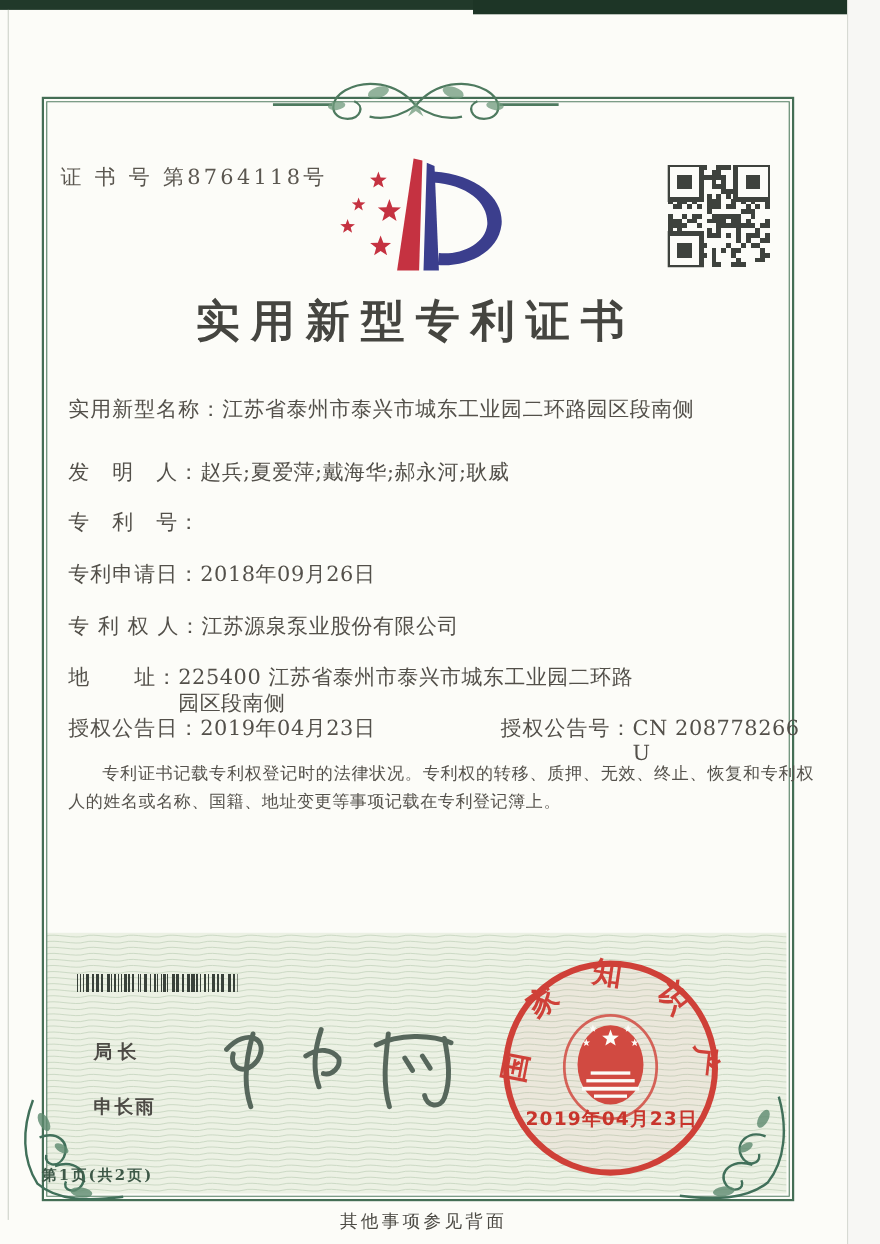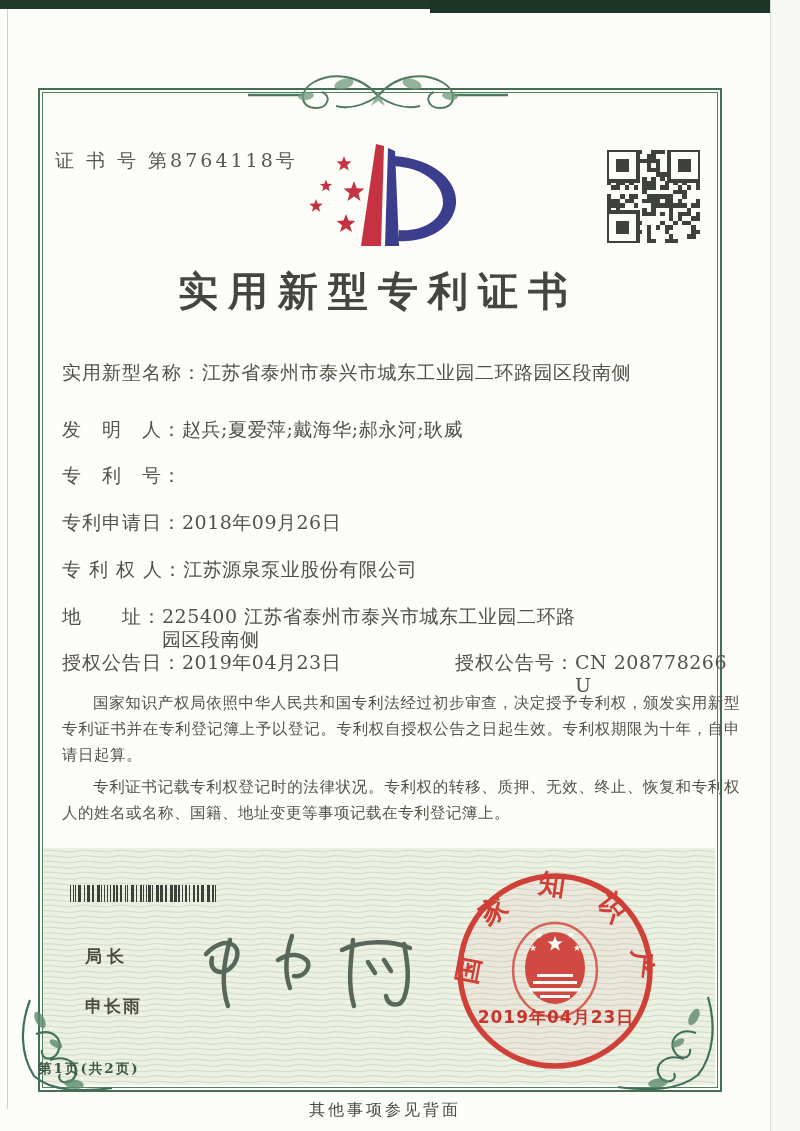--- a/index.html
+++ b/index.html
@@ -333,21 +333,20 @@
 <div class="abs frow r6">
   <span class="flabel">授权公告日：</span>
   <span class="fvalue">2019年04月23日</span>
   <span class="grant2">
     <span class="flabel">授权公告号：</span>
     <span class="fvalue">CN 208778266 U</span>
   </span>
 </div>
 
 <div class="abs paras">
-  <p>国家知识产权局依照中华人民共和国专利法经过初步审查，决定授予专利权，颁发实用新型专利证书并在专利登记簿上予以登记。专利权自授权公告之日起生效。专利权期限为十年，自申请日起算。</p>
   <p>专利证书记载专利权登记时的法律状况。专利权的转移、质押、无效、终止、恢复和专利权人的姓名或名称、国籍、地址变更等事项记载在专利登记簿上。</p>
 </div>
 
 <svg class="abs barcode" id="barcode-svg" viewBox="0 0 146 17" shape-rendering="crispEdges">
     <rect x="0" y="0" width="1" height="17" fill="#39413a"></rect>
     <rect x="3" y="0" width="1" height="17" fill="#39413a"></rect>
     <rect x="5" y="0" width="1" height="17" fill="#39413a"></rect>
     <rect x="8" y="0" width="3" height="17" fill="#39413a"></rect>
     <rect x="14" y="0" width="1" height="17" fill="#39413a"></rect>
     <rect x="17" y="0" width="3" height="17" fill="#39413a"></rect>

